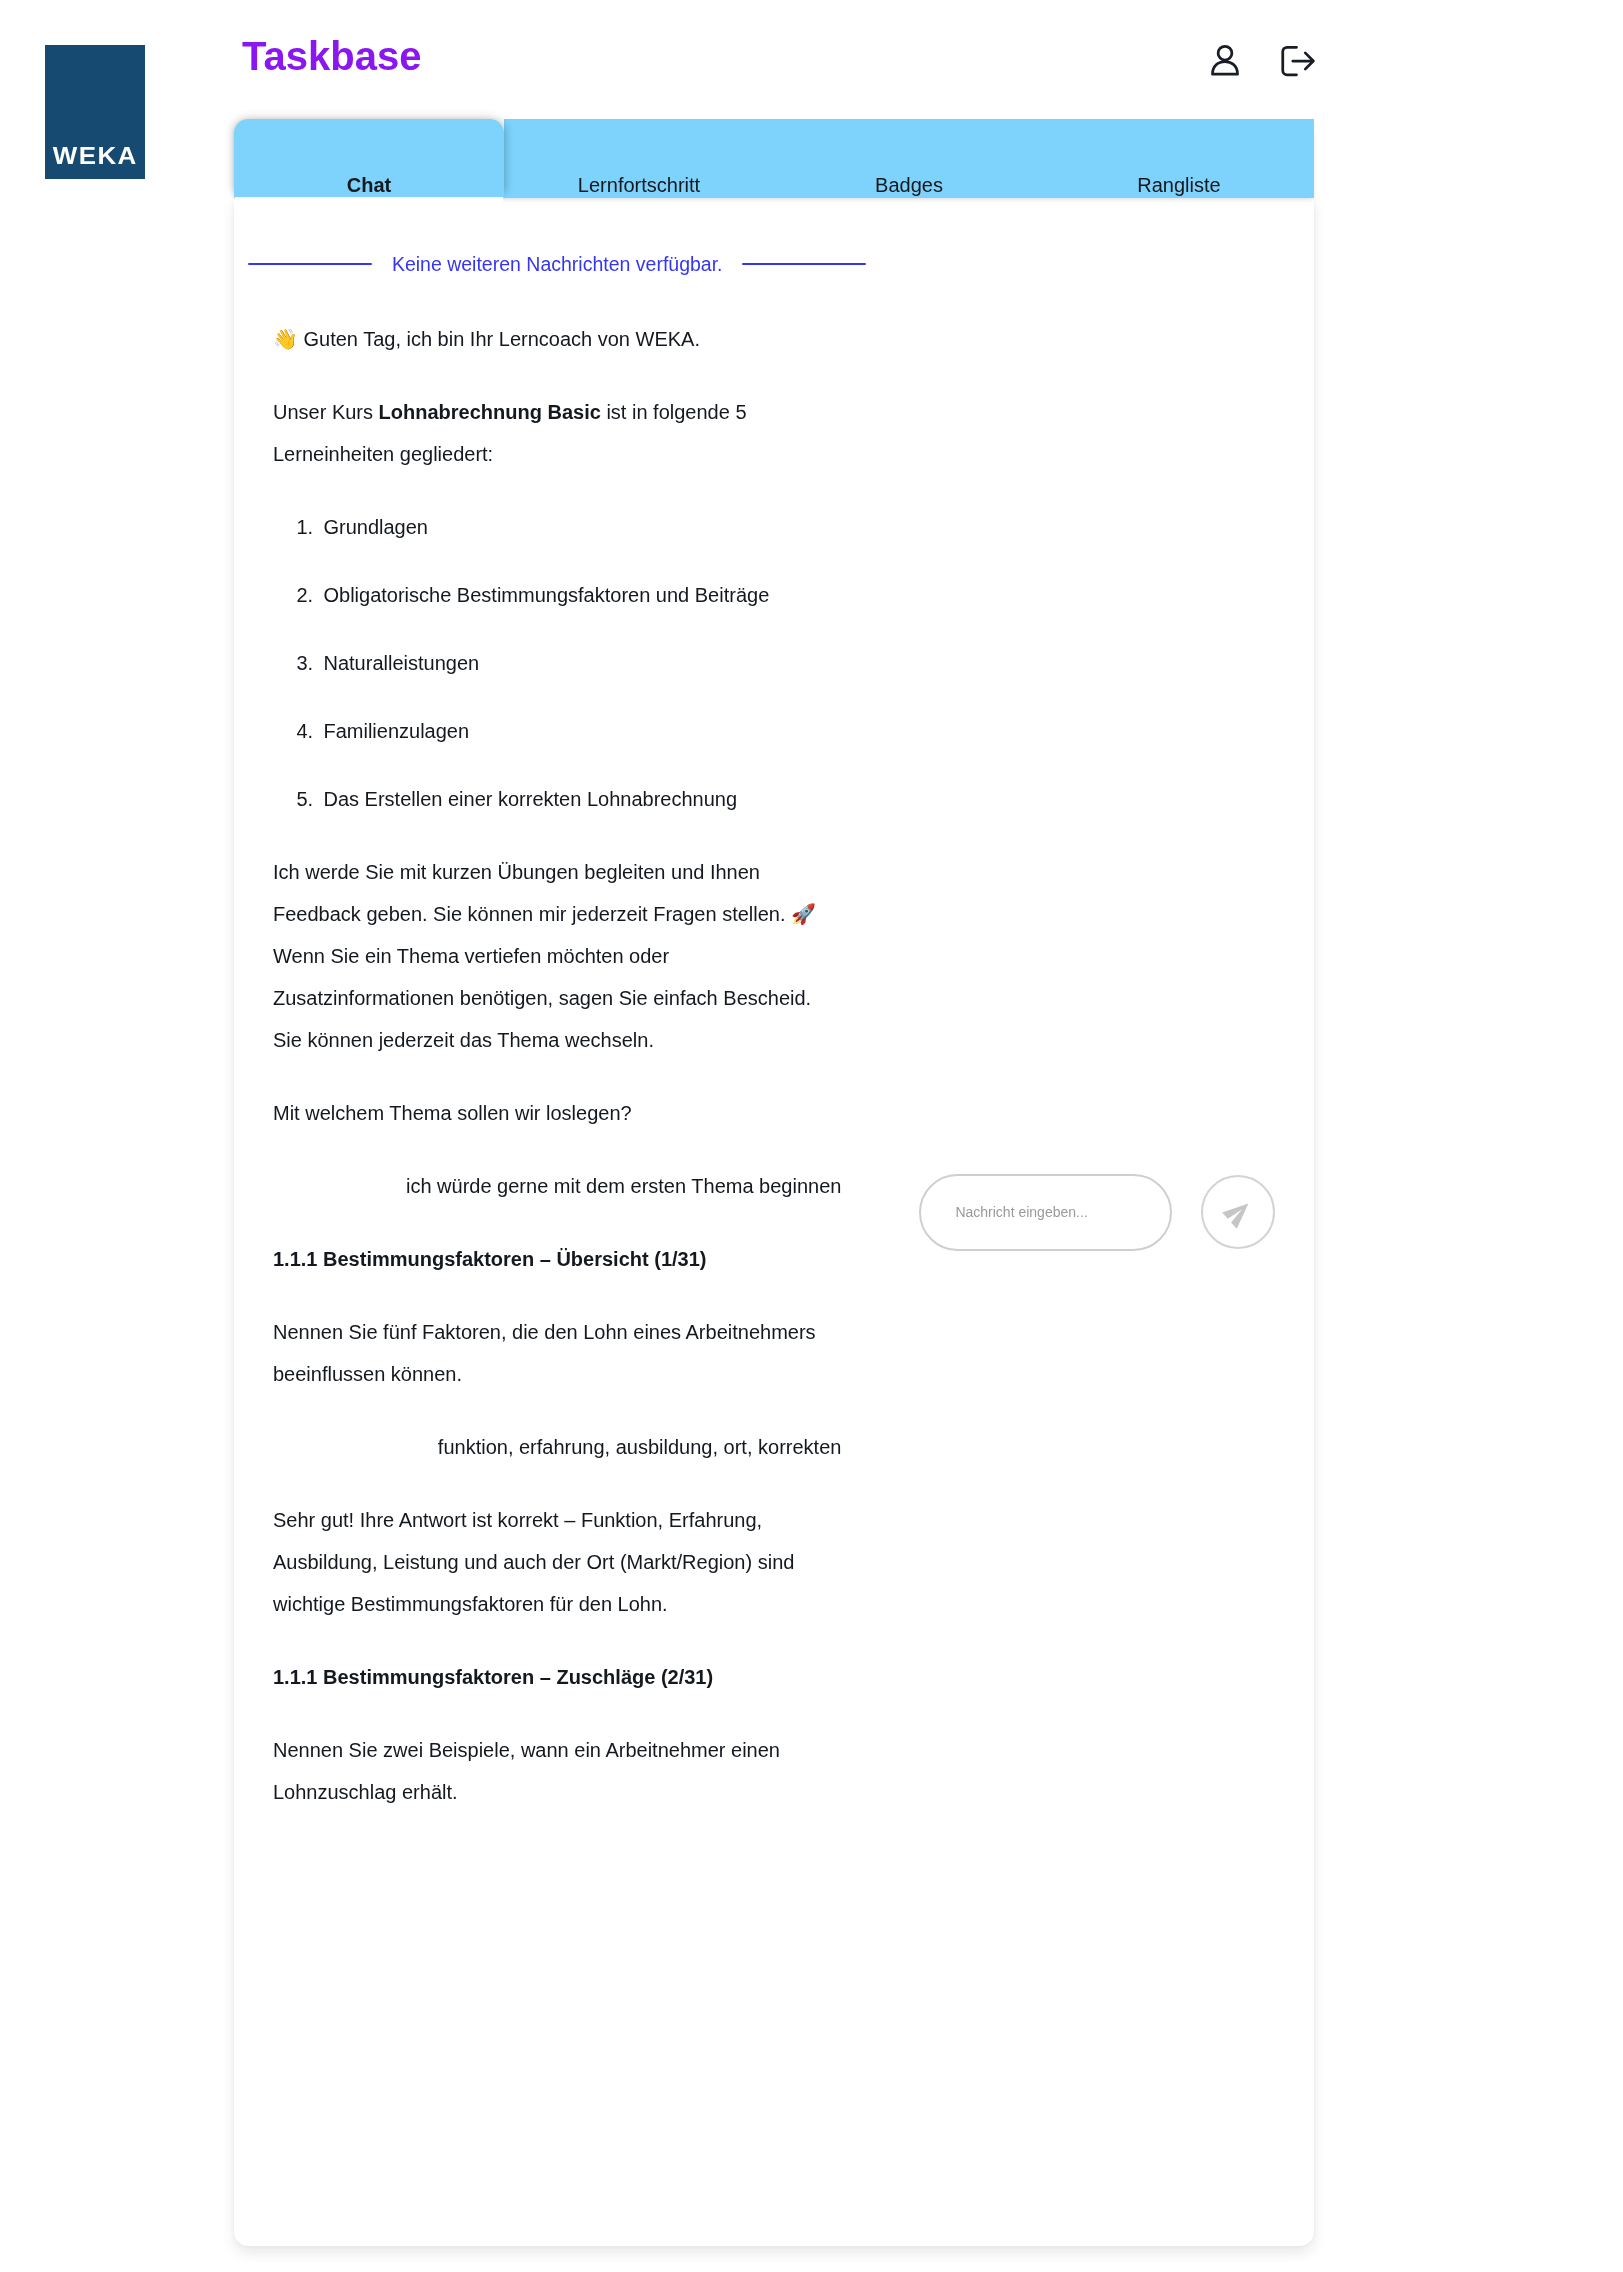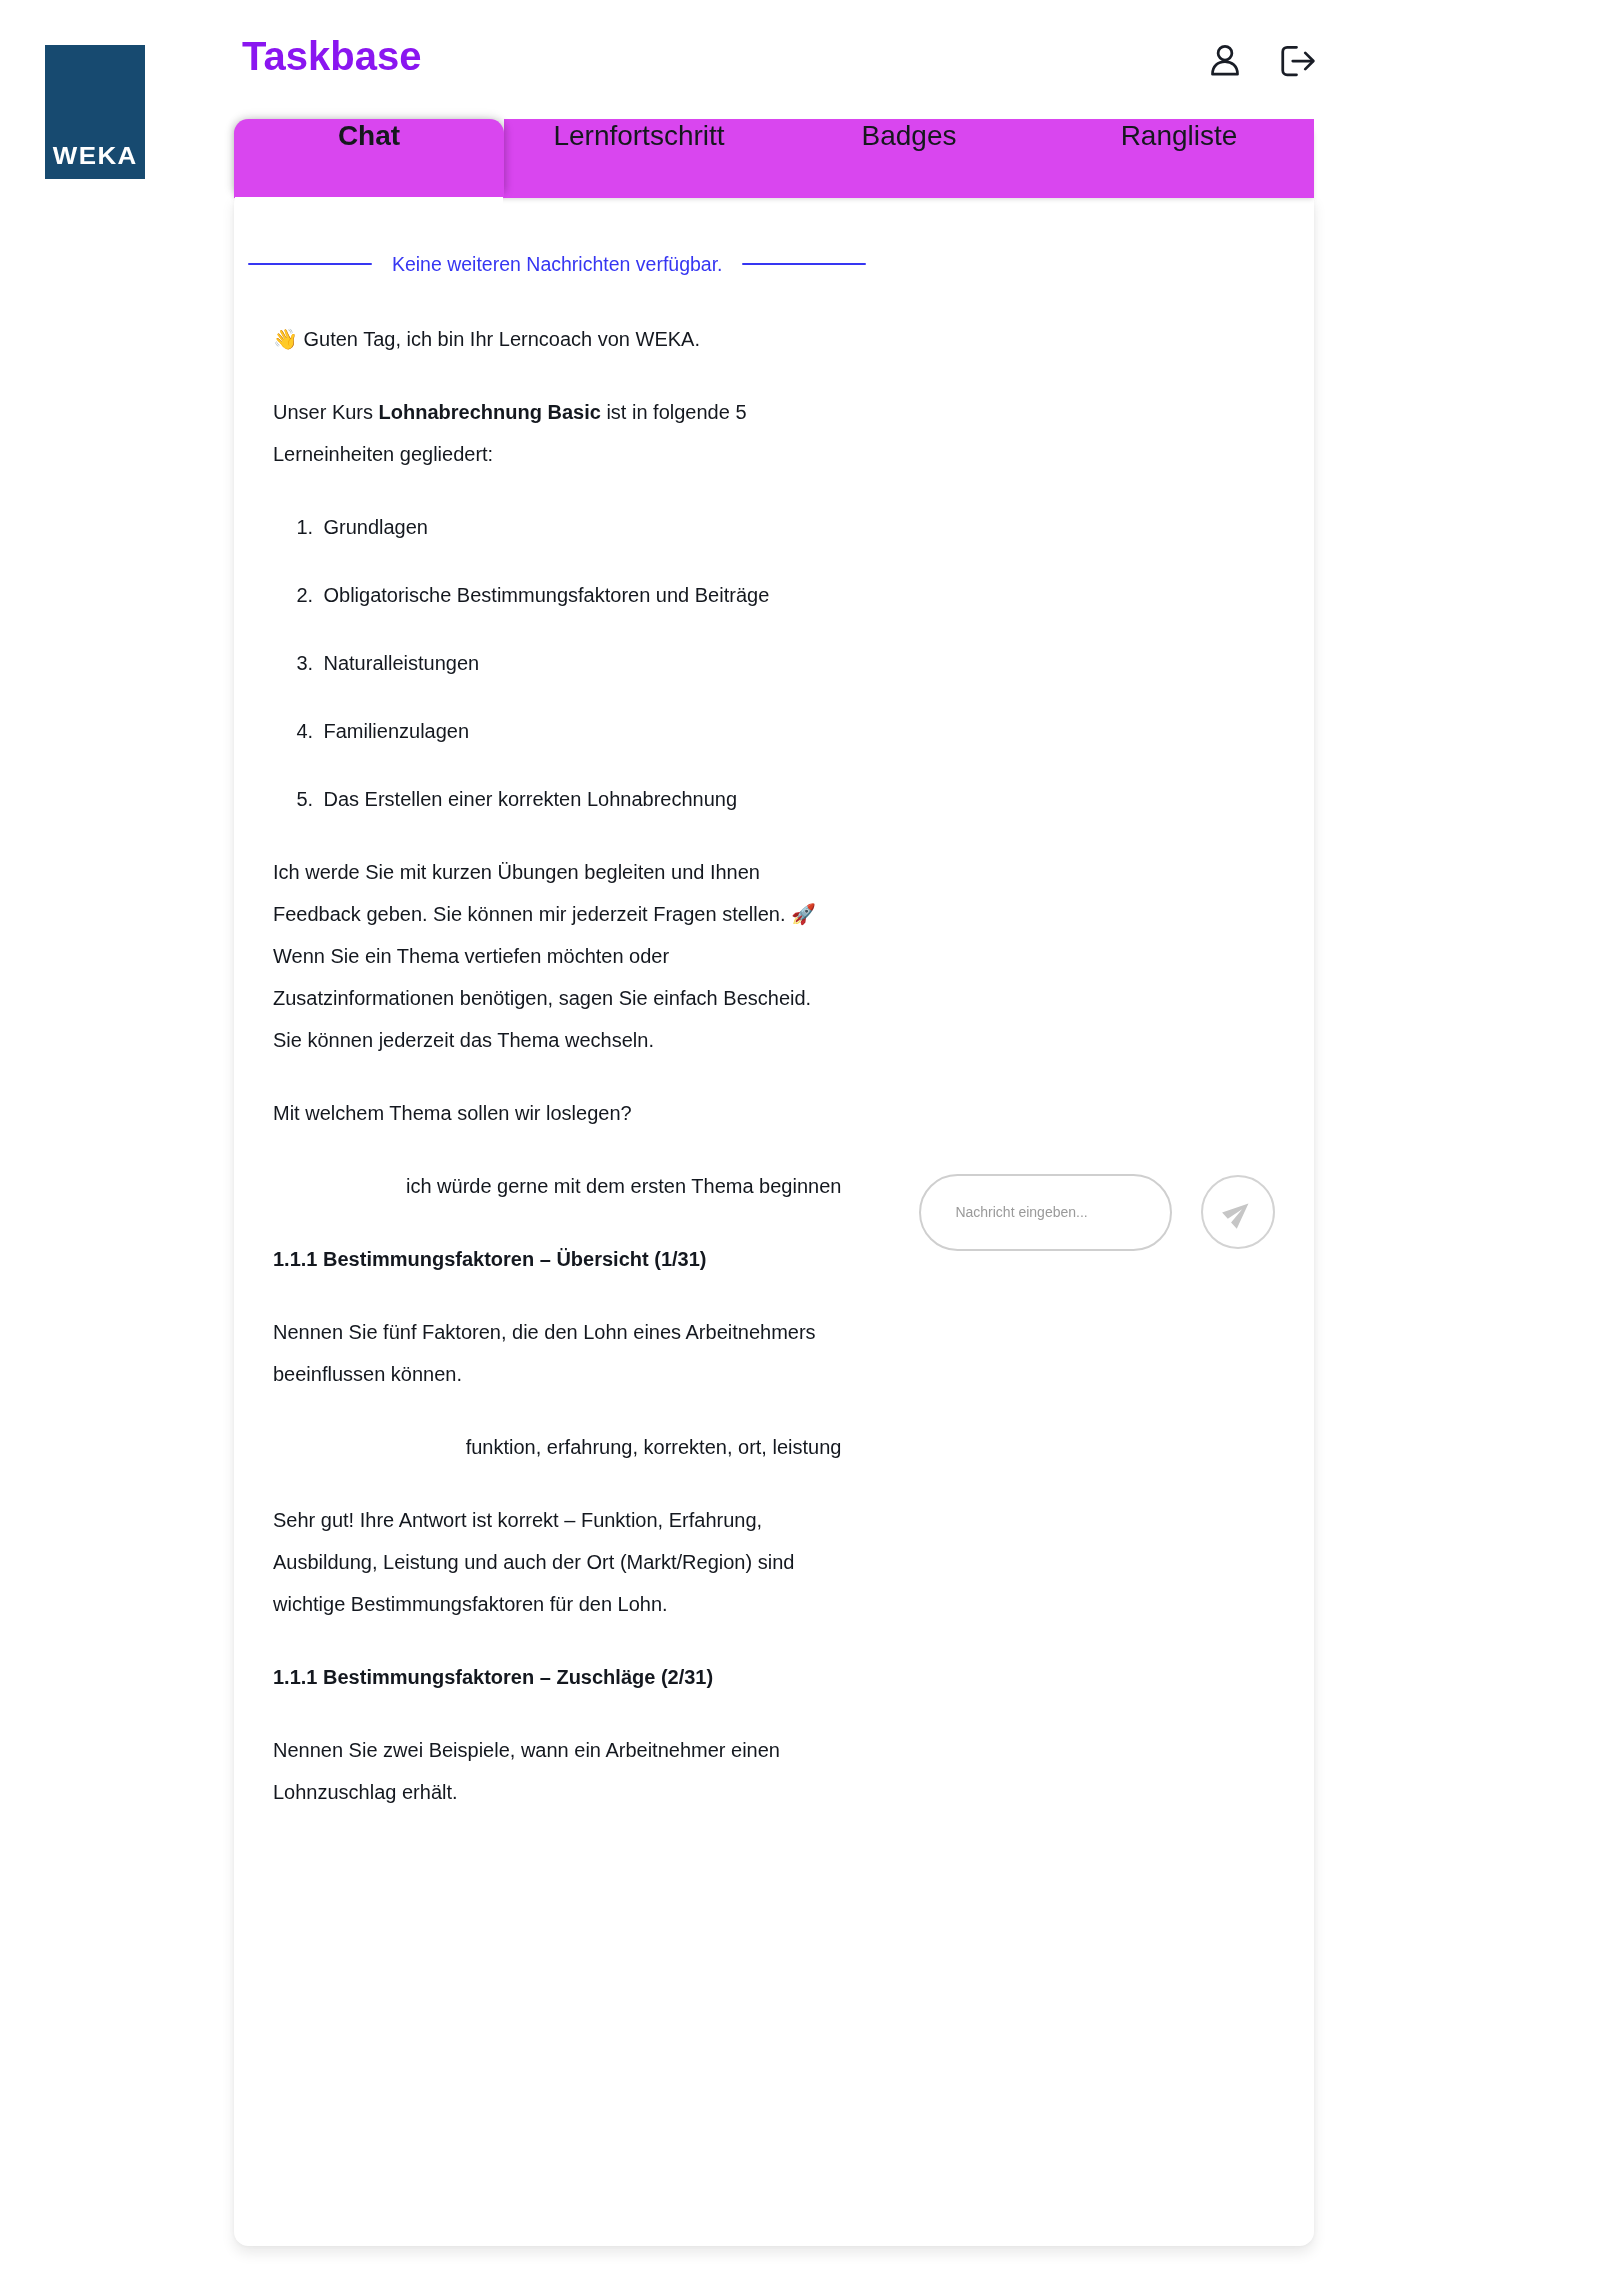--- a/index.html
+++ b/index.html
@@ -44,22 +44,22 @@
   .card { position: absolute; left: 234px; top: 119px; width: 1080px; height: 2127px; }
   .tabs {
     position: relative; z-index: 3;
     display: flex; height: 79px;
     background: #ffffff;
     border-radius: 15.6px 15.6px 0 0;
     box-shadow: 0 2.6px 5.2px -1.9px rgba(0,0,0,0.16);
   }
   .tab {
     flex: 1 1 0;
-    display: flex; align-items: flex-start; justify-content: center;
-    font-size: 28px; color: #15181d; background: #d946ef;
+    display: flex; align-items: flex-end; justify-content: center;
+    font-size: 20px; color: #15181d; background: #7dd3fc;
     border: none; cursor: pointer; font-family: inherit;
   }
   .tab--active {
     position: relative; z-index: 4;
     font-weight: 700;
     border-radius: 14.3px 14.3px 0 0;
     box-shadow: 0 -3.9px 9px -1.3px rgba(0,0,0,0.10),
                 6.5px -1.3px 9px -5.2px rgba(0,0,0,0.18),
                 -6.5px -1.3px 9px -5.2px rgba(0,0,0,0.14);
   }
@@ -221,21 +221,21 @@
 
         <div class="msg msg--heading">
           <span>1.1.1 Bestimmungsfaktoren – Übersicht (1/31)</span>
         </div>
 
         <div class="msg">
           <span>Nennen Sie fünf Faktoren, die den Lohn eines Arbeitnehmers beeinflussen können.</span>
         </div>
 
         <div class="msg msg--user">
-          <span>funktion, erfahrung, korrekten, ort, leistung</span>
+          <span>funktion, erfahrung, ausbildung, ort, korrekten</span>
         </div>
 
         <div class="msg">
           <span>Sehr gut! Ihre Antwort ist korrekt – Funktion, Erfahrung, Ausbildung, Leistung und auch der Ort (Markt/Region) sind wichtige Bestimmungsfaktoren für den Lohn.</span>
         </div>
 
         <div class="msg msg--heading">
           <span>1.1.1 Bestimmungsfaktoren – Zuschläge (2/31)</span>
         </div>
 

